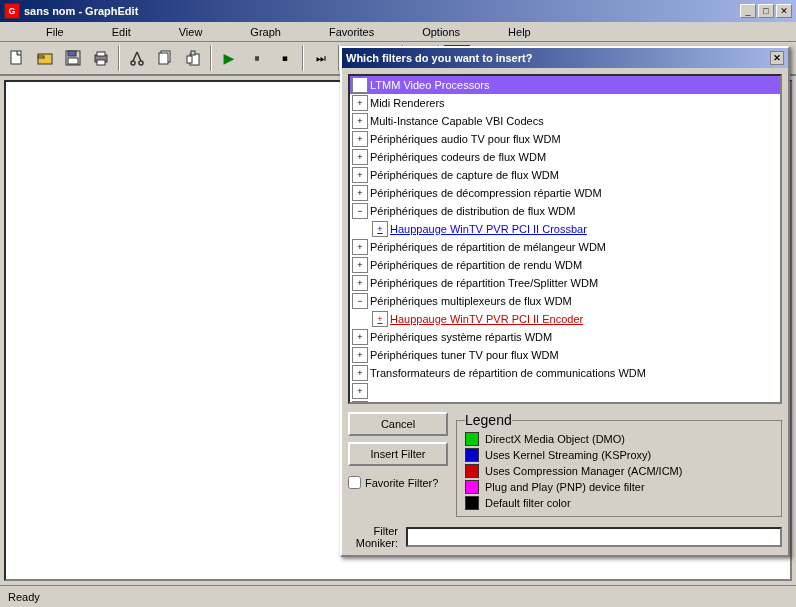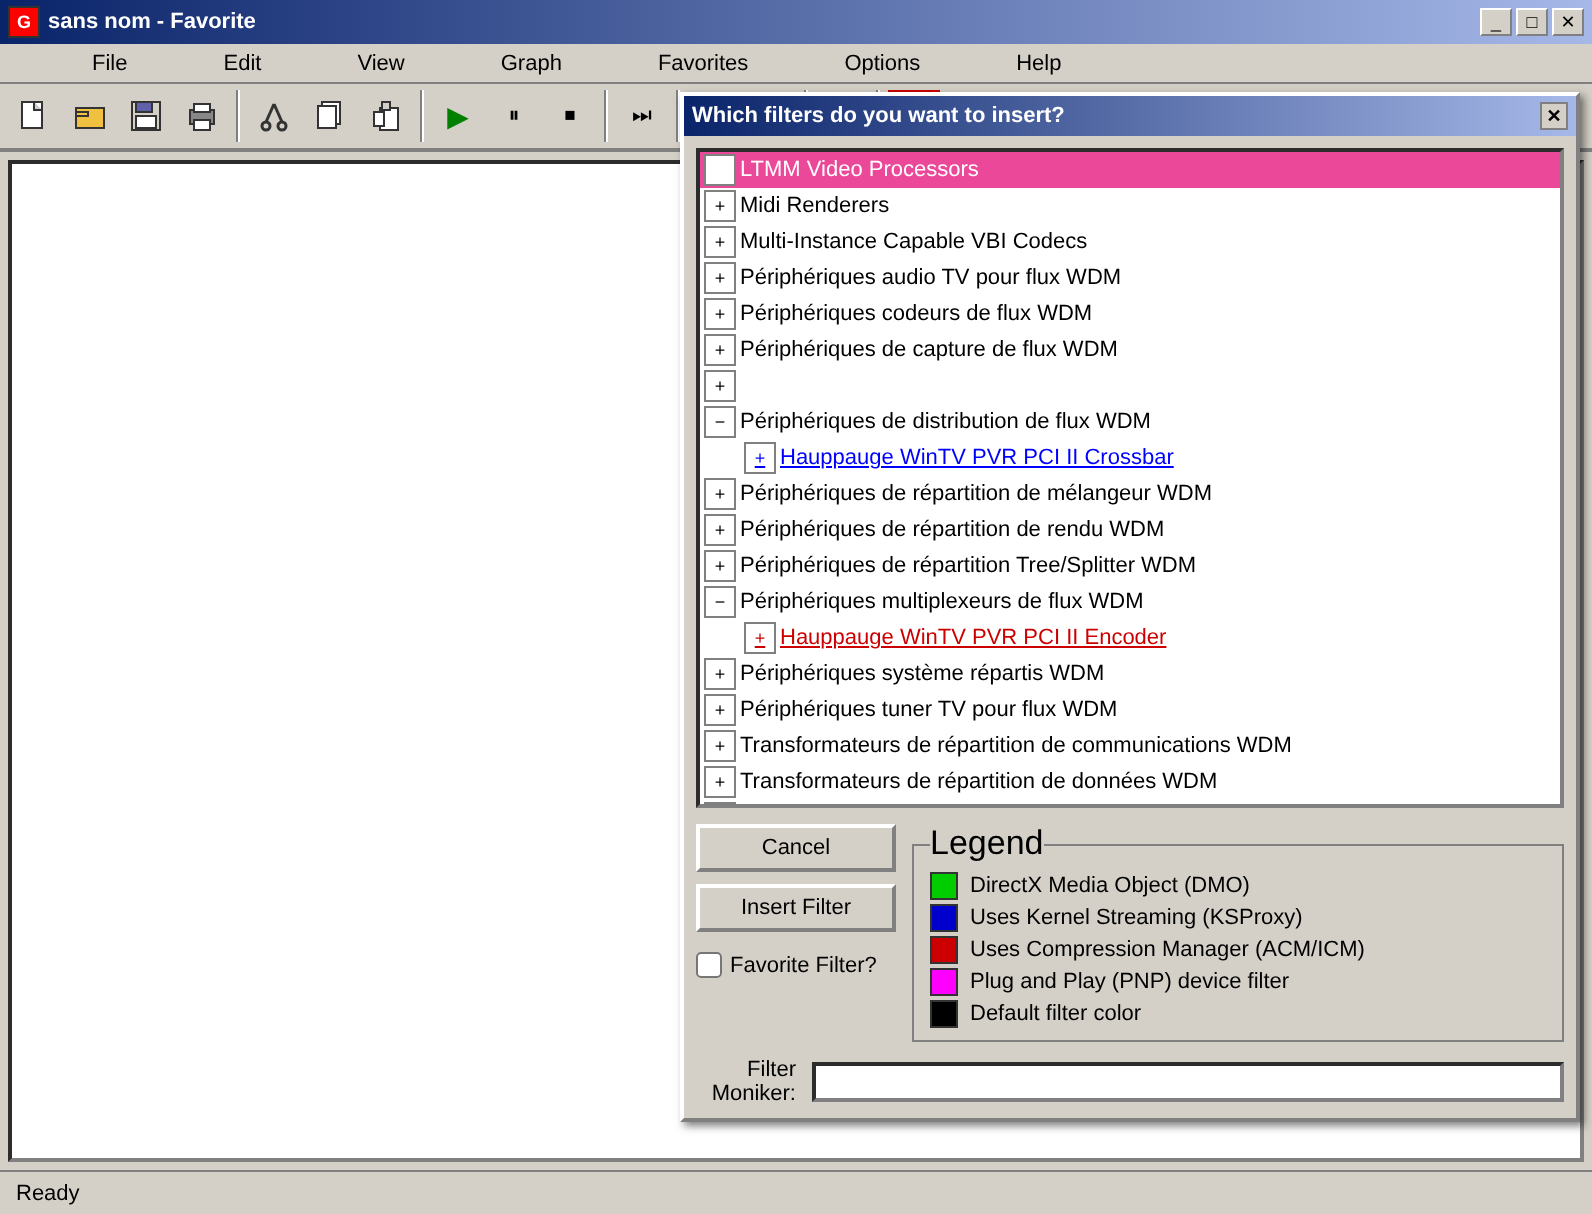--- a/index.html
+++ b/index.html
@@ -189,21 +189,21 @@
     }
     .tree-item {
       display: flex;
       align-items: center;
       padding: 1px 2px;
       cursor: pointer;
       white-space: nowrap;
       font-size: 11px;
     }
     .tree-item.selected {
-      background: #ec4899;
+      background: #8b5cf6;
       color: white;
     }
     .tree-item.link {
       color: #0000ff;
       text-decoration: underline;
     }
     .tree-item.link-red {
       color: #cc0000;
       text-decoration: underline;
     }
@@ -308,21 +308,21 @@
       background: #a0a0a0;
       border: 1px solid #808080;
     }
   </style>
 </head>
 <body>
 
 <div class="title-bar">
   <div class="title-bar-left">
     <div class="title-icon">G</div>
-    <span>sans nom - Favorite</span>
+    <span>sans nom - GraphEdit</span>
   </div>
   <div class="title-controls">
     <div class="title-btn">_</div>
     <div class="title-btn">□</div>
     <div class="title-btn">✕</div>
   </div>
 </div>
 
 <div class="menu-bar">
   <span class="menu-item">File</span>
@@ -434,20 +434,21 @@
             <div class="tree-item">
               <span class="tree-expand">+</span>
               <span>Périphériques codeurs de flux WDM</span>
             </div>
             <div class="tree-item">
               <span class="tree-expand">+</span>
               <span>Périphériques de capture de flux WDM</span>
             </div>
             <div class="tree-item">
               <span class="tree-expand">+</span>
+              <span>Périphériques de décompression répartie WDM</span>
             </div>
             <div class="tree-item">
               <span class="tree-expand">−</span>
               <span>Périphériques de distribution de flux WDM</span>
             </div>
             <div class="tree-item link">
               <span class="tree-indent"></span>
               <span class="tree-expand">+</span>
               <span>Hauppauge WinTV PVR PCI II Crossbar</span>
             </div>
@@ -479,42 +480,41 @@
             <div class="tree-item">
               <span class="tree-expand">+</span>
               <span>Périphériques tuner TV pour flux WDM</span>
             </div>
             <div class="tree-item">
               <span class="tree-expand">+</span>
               <span>Transformateurs de répartition de communications WDM</span>
             </div>
             <div class="tree-item">
               <span class="tree-expand">+</span>
-              <span>Transformateurs de répartition de données WDM</span>
             </div>
             <div class="tree-item">
               <span class="tree-expand">+</span>
               <span>Transformateurs de répartition d'interface WDM</span>
             </div>
           </div>
 
         <div class="dialog-bottom">
 
           <div class="dialog-buttons">
             <button class="win-button">Cancel</button>
             <button class="win-button">Insert Filter</button>
             <div class="checkbox-row">
               <input type="checkbox" style="">
               <span>Favorite Filter?</span>
             </div>
           </div>
 
           <div style="flex:1; position:relative;">
             <fieldset class="legend-box">
-              <legend style="font-size:17px;">Legend</legend>
+              <legend style="font-size:14px;">Legend</legend>
               <div id="legend-items">
                   <div class="legend-item">
                     <div class="legend-color" style="background-color: rgb(0, 204, 0);"></div>
                     <span>DirectX Media Object (DMO)</span>
                   </div>
                   <div class="legend-item">
                     <div class="legend-color" style="background-color: rgb(0, 0, 204);"></div>
                     <span>Uses Kernel Streaming (KSProxy)</span>
                   </div>
                   <div class="legend-item">

